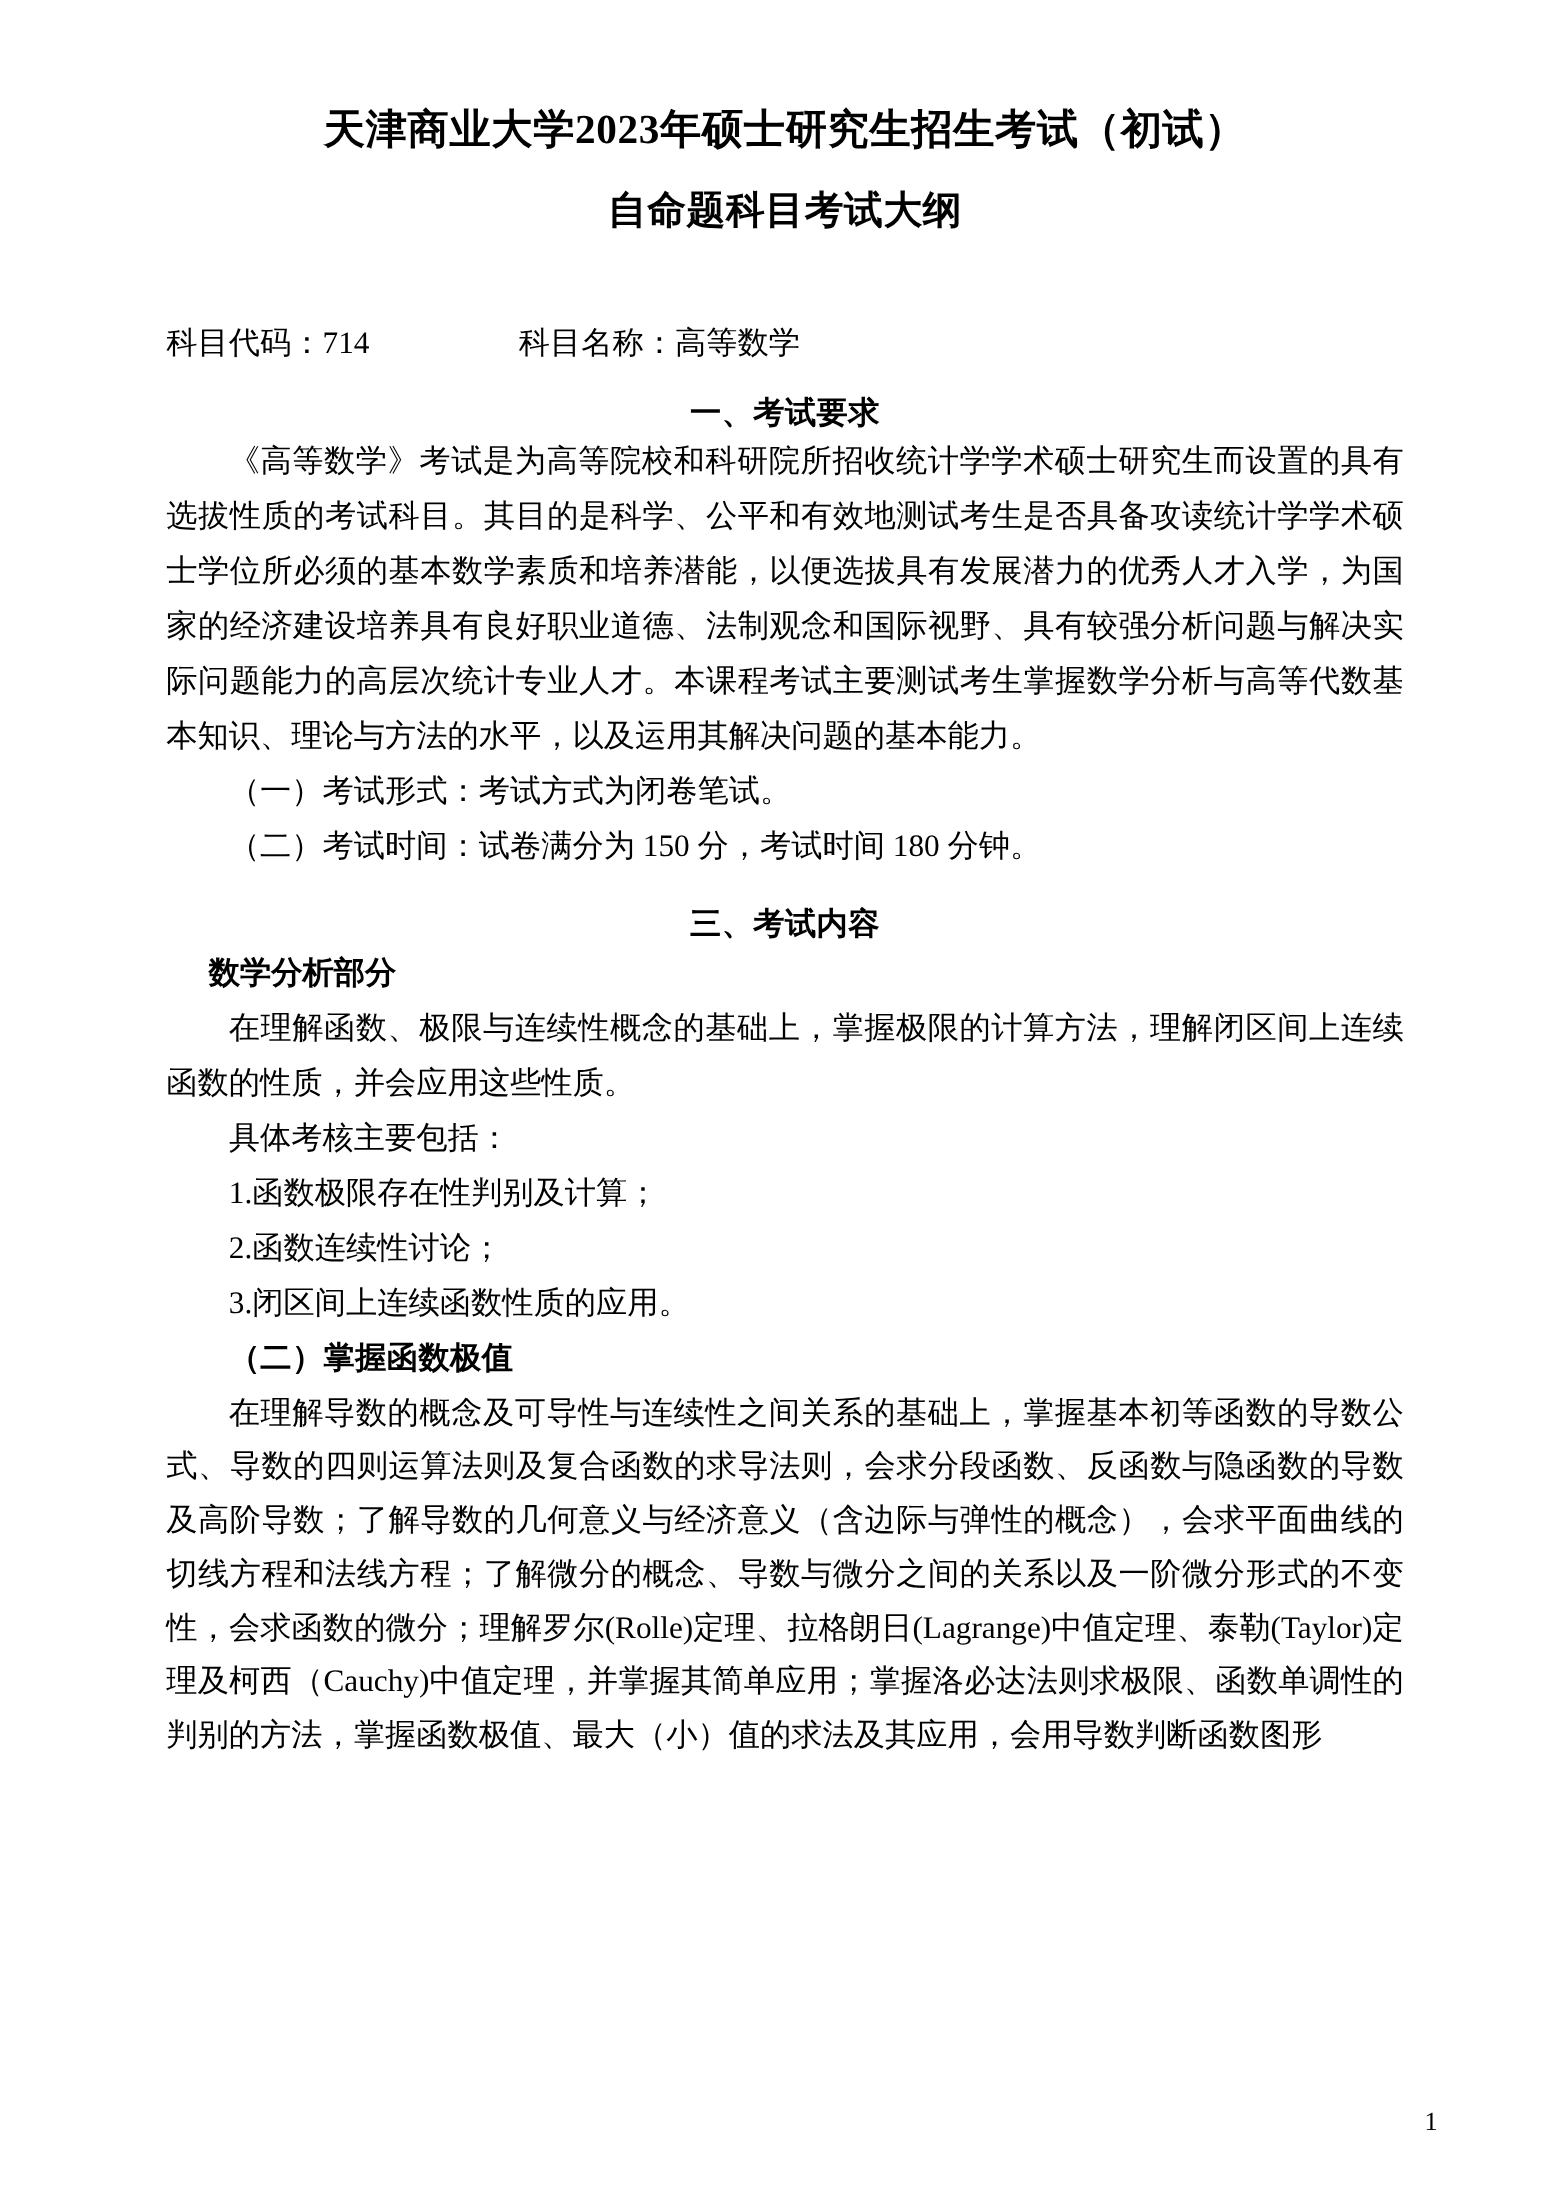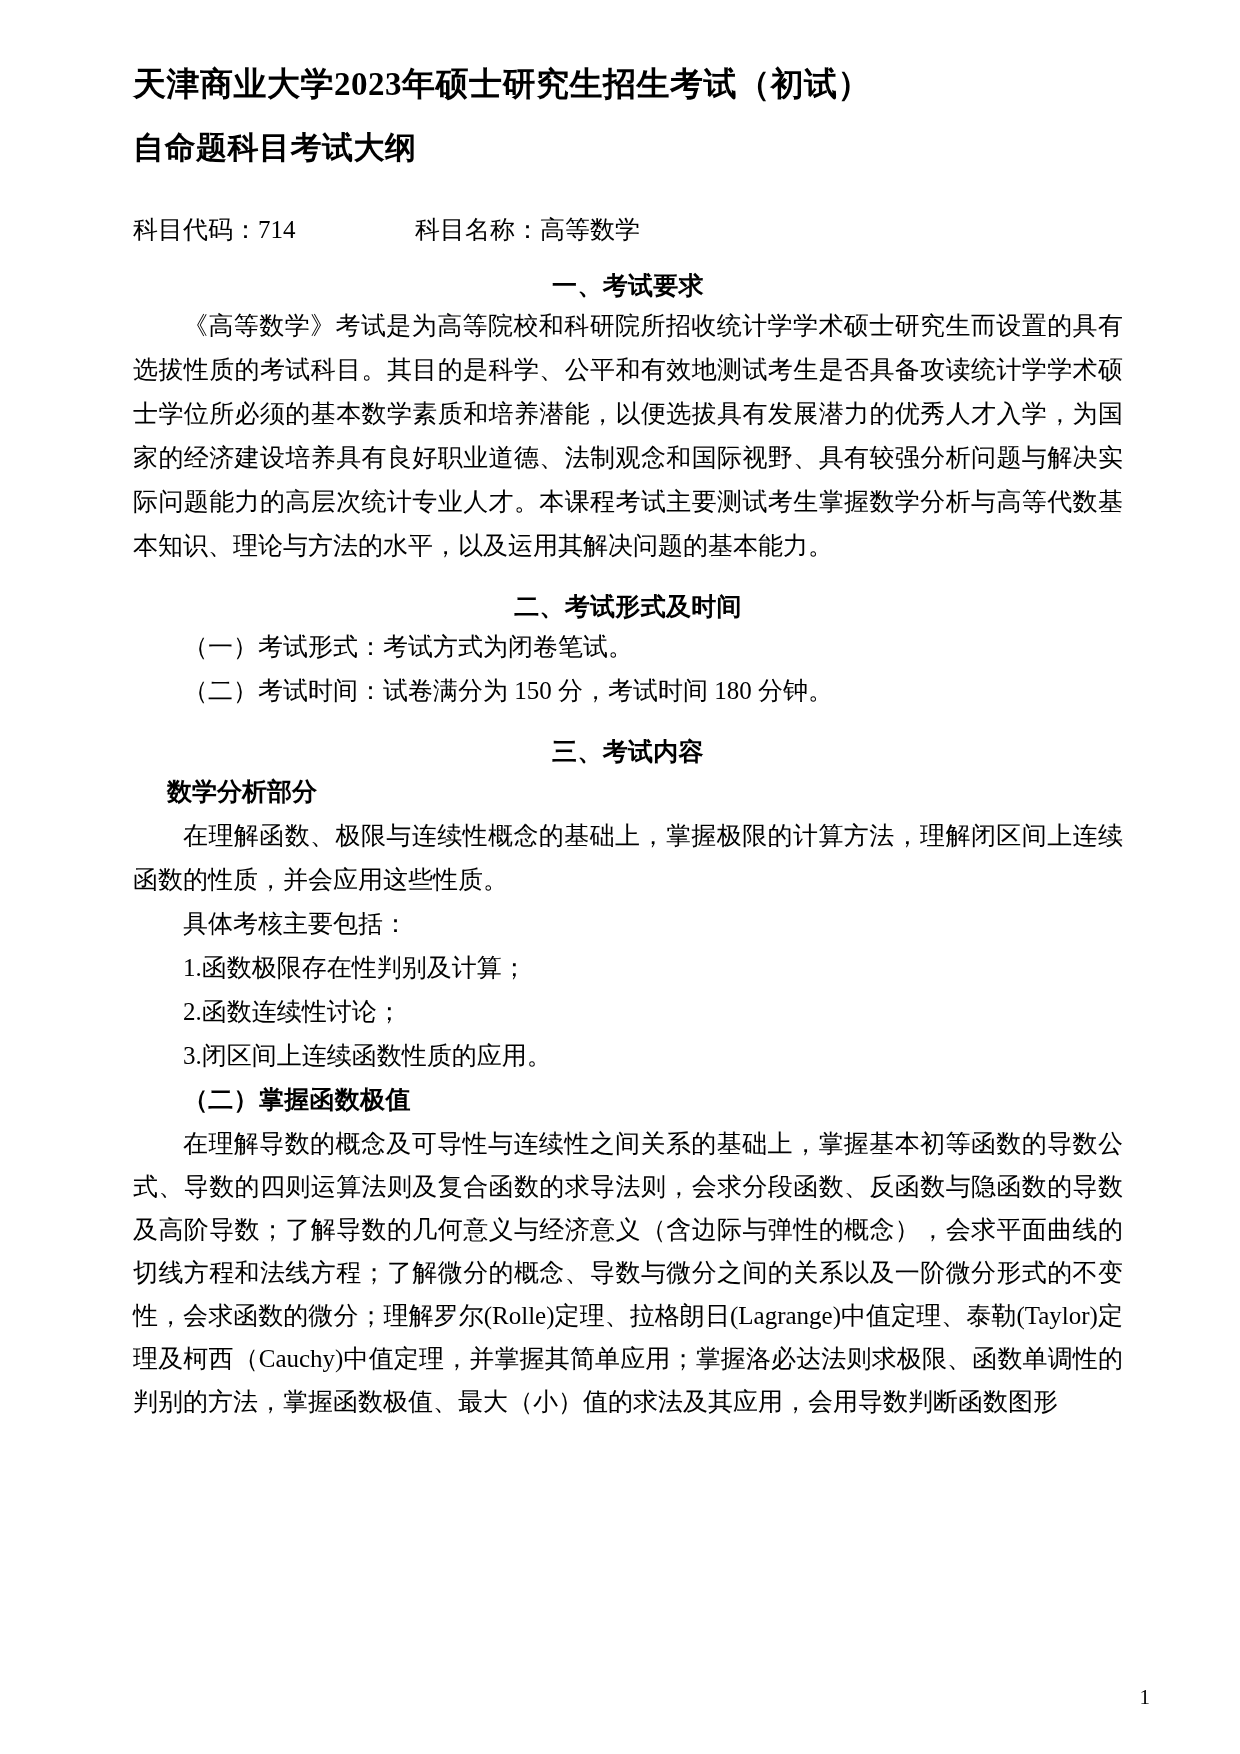--- a/index.html
+++ b/index.html
@@ -22,38 +22,39 @@
     overflow: hidden;
   }
   .content {
     position: absolute;
     left: 133px;
     top: 0;
     width: 990px;
   }
 
   .title-block {
-    margin-top: 64px;
+    margin-top: 84px;
+    text-align: center;
   }
   .title-main {
     font-size: 33px;
     font-weight: bold;
     letter-spacing: 0.5px;
     line-height: 1.25;
     white-space: nowrap;
   }
   .title-sub {
     font-size: 31px;
     font-weight: bold;
     margin-top: 22px;
     letter-spacing: 0.5px;
   }
 
   .meta-row {
-    margin-top: 44px;
+    margin-top: 68px;
     font-size: 25px;
     display: block;
     position: relative;
     height: 34px;
   }
   .meta-code {
     position: absolute;
     left: 0;
     top: 0;
     white-space: nowrap;
@@ -137,21 +138,20 @@
     </div>
 
     <div class="meta-row">
       <span class="meta-code">科目代码：714</span>
       <span class="meta-name">科目名称：高等数学</span>
     </div>
 
     <div class="h1">一、考试要求</div>
     <p class="para">《高等数学》考试是为高等院校和科研院所招收统计学学术硕士研究生而设置的具有选拔性质的考试科目。其目的是科学、公平和有效地测试考生是否具备攻读统计学学术硕士学位所必须的基本数学素质和培养潜能，以便选拔具有发展潜力的优秀人才入学，为国家的经济建设培养具有良好职业道德、法制观念和国际视野、具有较强分析问题与解决实际问题能力的高层次统计专业人才。本课程考试主要测试考生掌握数学分析与高等代数基本知识、理论与方法的水平，以及运用其解决问题的基本能力。</p>
 
-    <div class="h1">二、考试形式及时间</div>
     <p class="sub-item">（一）考试形式：考试方式为闭卷笔试。</p>
     <p class="sub-item">（二）考试时间：试卷满分为 150 分，考试时间 180 分钟。</p>
 
     <div class="h1">三、考试内容</div>
     <p class="h2-plain">数学分析部分</p>
 
     <p class="para">在理解函数、极限与连续性概念的基础上，掌握极限的计算方法，理解闭区间上连续函数的性质，并会应用这些性质。</p>
     <p class="sub-item">具体考核主要包括：</p>
     <p class="list-item">1.函数极限存在性判别及计算；</p>
     <p class="list-item">2.函数连续性讨论；</p>

